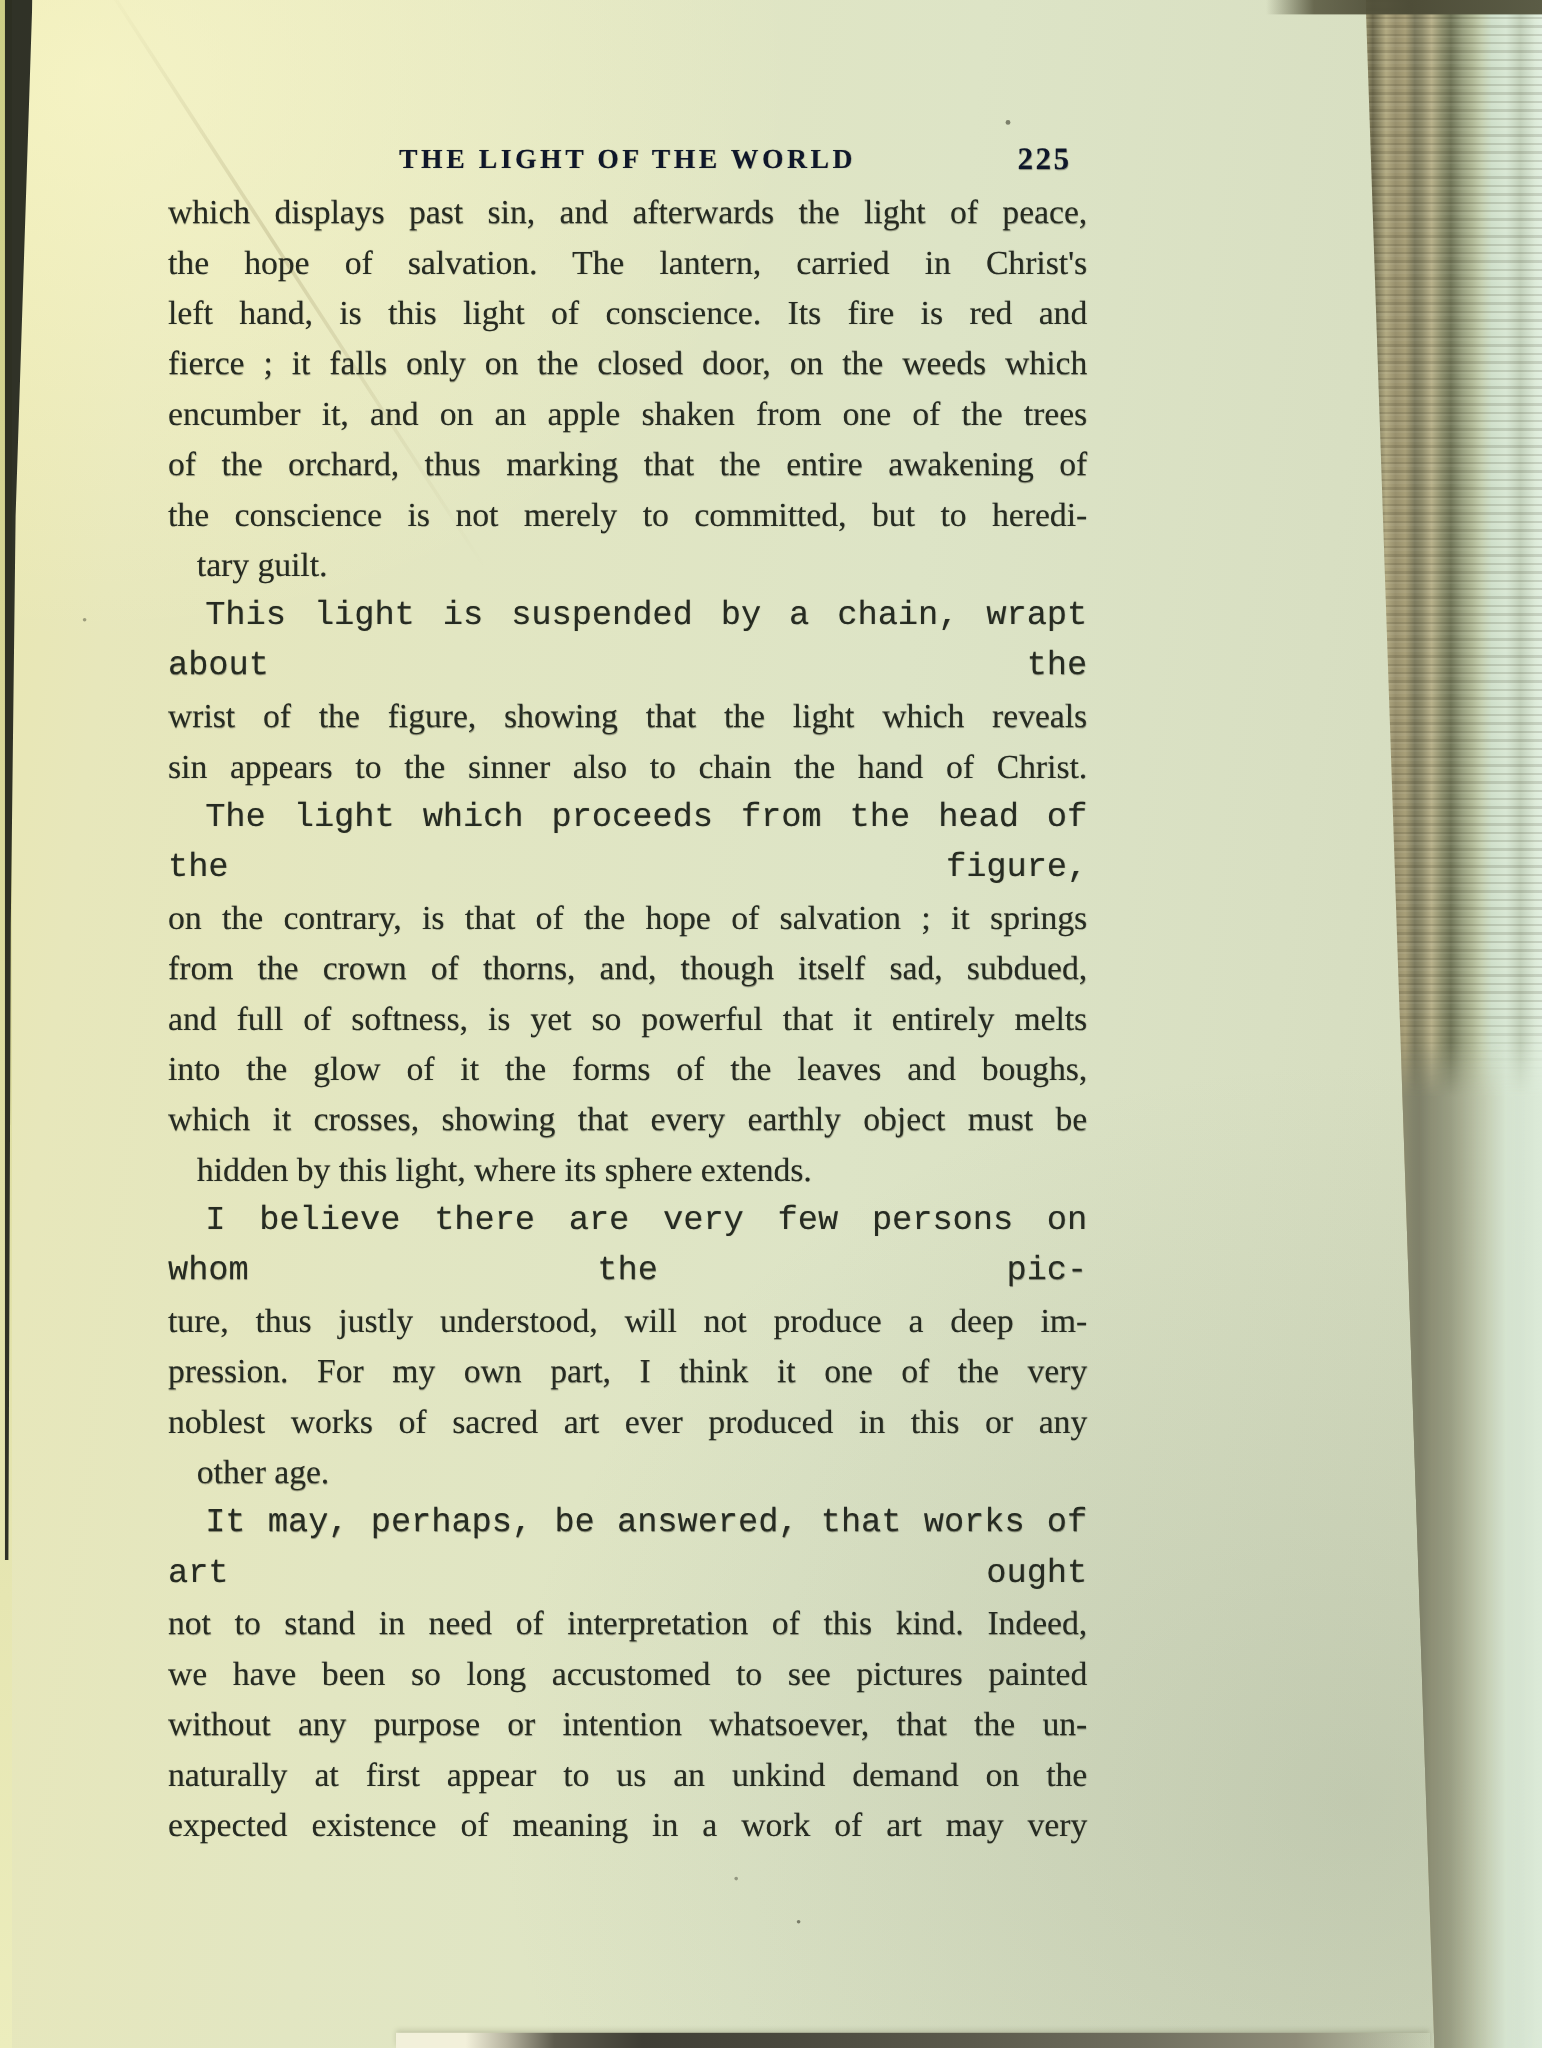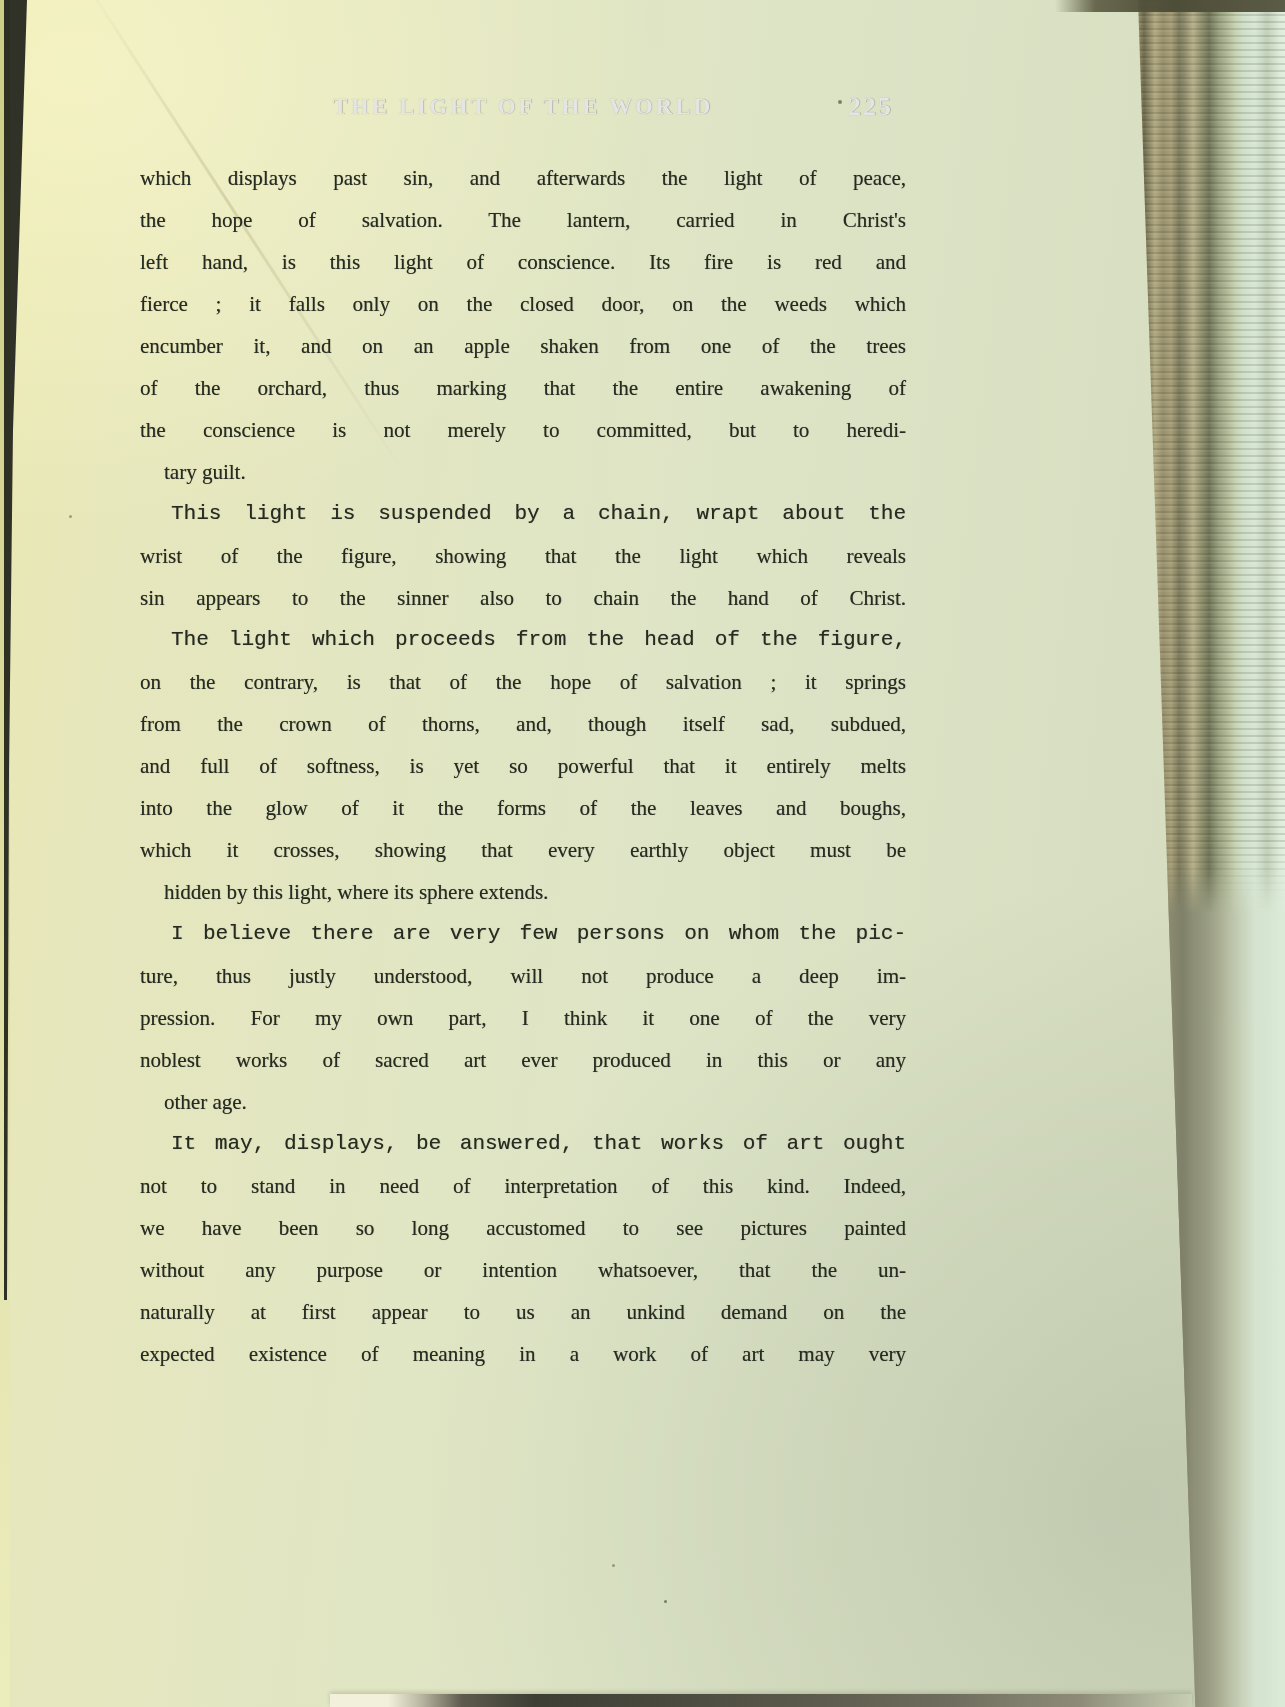--- a/index.html
+++ b/index.html
@@ -109,23 +109,23 @@
     background: rgba(45,45,33,0.55);
   }
   .speck.s1 { left: 838px; top: 100px; }
   .speck.s2 { left: 664px; top: 1600px; width: 3px; height: 3px; }
   .speck.s3 { left: 612px; top: 1564px; width: 3px; height: 3px; background: rgba(45,45,33,0.4); }
   .speck.s4 { left: 69px;  top: 515px;  width: 3px; height: 3px; background: rgba(45,45,33,0.4); }
 
   
   .header {
     position: absolute;
-    top: 94px; left: 140px;
+    top: 120px; left: 140px;
     width: 766px; height: 42px;
-    color: #e5e5e5;
+    color: #0f172a;
   }
   .running-title {
     text-align: center;
     font-weight: bold;
     font-size: 23px;
     letter-spacing: 3px;
     text-shadow: 0.4px 0.4px 0.8px rgba(40,40,28,0.45);
   }
   .page-number {
     position: absolute;
@@ -135,21 +135,21 @@
     letter-spacing: 2px;
     text-shadow: 0.4px 0.4px 0.8px rgba(40,40,28,0.45);
     text-align: right;
   }
 
   .body-text {
     position: absolute;
     top: 157px; left: 140px;
     width: 766px;
     color: #262b22;
-    font-size: 21px;
+    font-size: 28px;
     line-height: 42px;
     text-shadow: 0.3px 0.3px 0.7px rgba(40,40,28,0.5);
   }
   .line {
     text-align: justify;
     text-align-last: justify;
     text-justify: inter-word;
     white-space: normal;
   }
   .line.last { text-align-last: left; margin-left: 24px; }
@@ -192,21 +192,21 @@
     <div class="line">into the glow of it the forms of the leaves and boughs,</div>
     <div class="line">which it crosses, showing that every earthly object must be</div>
     <div class="line last">hidden by this light, where its sphere extends.</div>
 
     <div class="line indent">I believe there are very few persons on whom the pic-</div>
     <div class="line">ture, thus justly understood, will not produce a deep im-</div>
     <div class="line">pression.  For my own part, I think it one of the very</div>
     <div class="line">noblest works of sacred art ever produced in this or any</div>
     <div class="line last">other age.</div>
 
-    <div class="line indent">It may, displays, be answered, that works of art ought</div>
+    <div class="line indent">It may, perhaps, be answered, that works of art ought</div>
     <div class="line">not to stand in need of interpretation of this kind.  Indeed,</div>
     <div class="line">we have been so long accustomed to see pictures painted</div>
     <div class="line">without any purpose or intention whatsoever, that the un-</div>
     <div class="line">naturally at first appear to us an unkind demand on the</div>
     <div class="line">expected existence of meaning in a work of art may very</div>
   </div>
 
   <div class="fore-edge"></div>
   <div class="fore-edge-top"></div>
   <div class="bottom-edge"></div>

